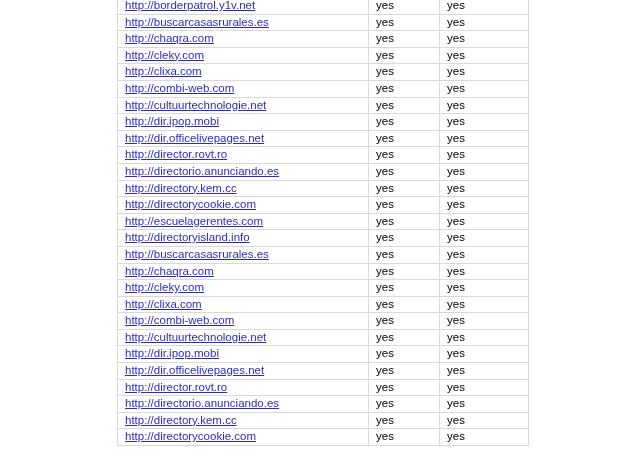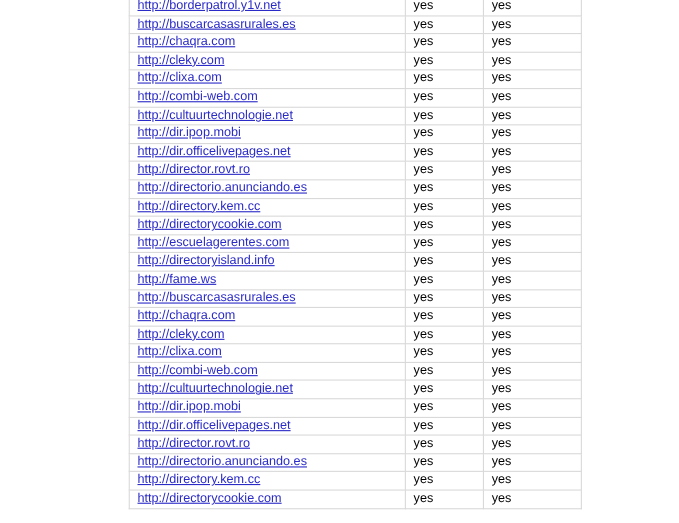--- a/index.html
+++ b/index.html
@@ -140,25 +140,20 @@
             <td class="col-url"><a href="#">http://escuelagerentes.com</a></td>
             <td class="col-flag1">yes</td>
             <td class="col-flag2">yes</td>
           </tr>
           <tr>
             <td class="col-url"><a href="#">http://directoryisland.info</a></td>
             <td class="col-flag1">yes</td>
             <td class="col-flag2">yes</td>
           </tr>
           <tr>
-            <td class="col-url"><a href="#">http://fame.ws</a></td>
-            <td class="col-flag1">yes</td>
-            <td class="col-flag2">yes</td>
-          </tr>
-          <tr>
             <td class="col-url"><a href="#">http://buscarcasasrurales.es</a></td>
             <td class="col-flag1">yes</td>
             <td class="col-flag2">yes</td>
           </tr>
           <tr>
             <td class="col-url"><a href="#">http://chaqra.com</a></td>
             <td class="col-flag1">yes</td>
             <td class="col-flag2">yes</td>
           </tr>
           <tr>

